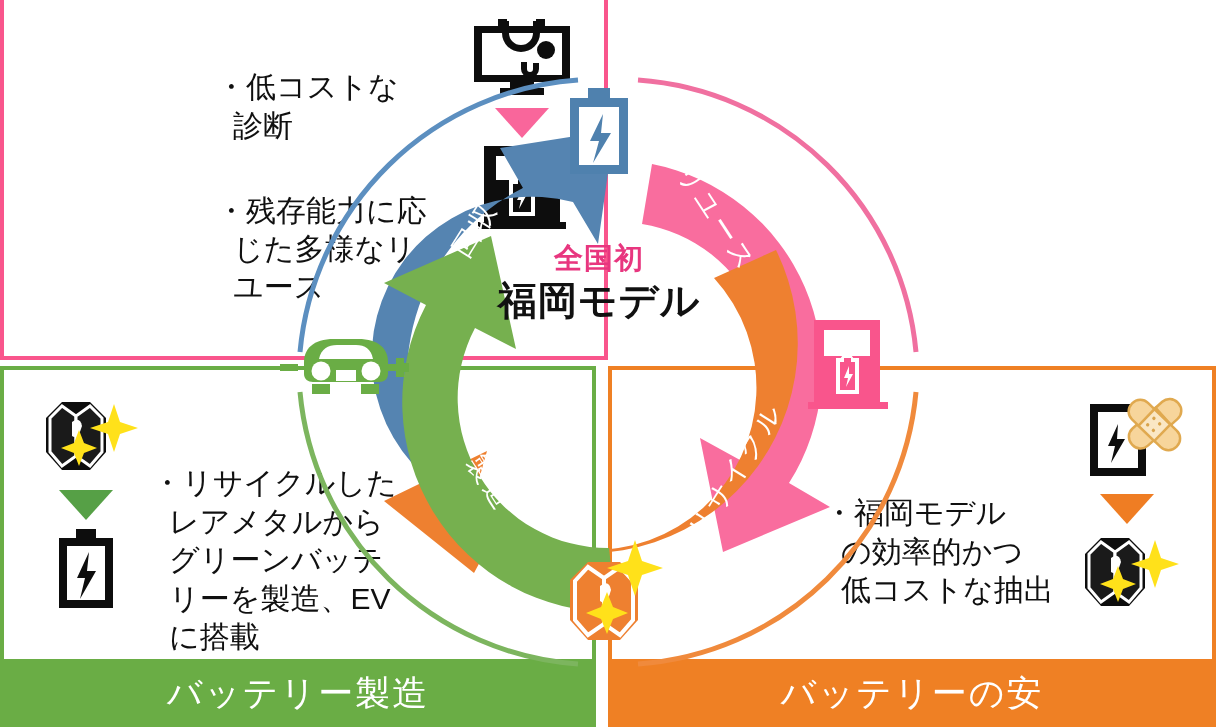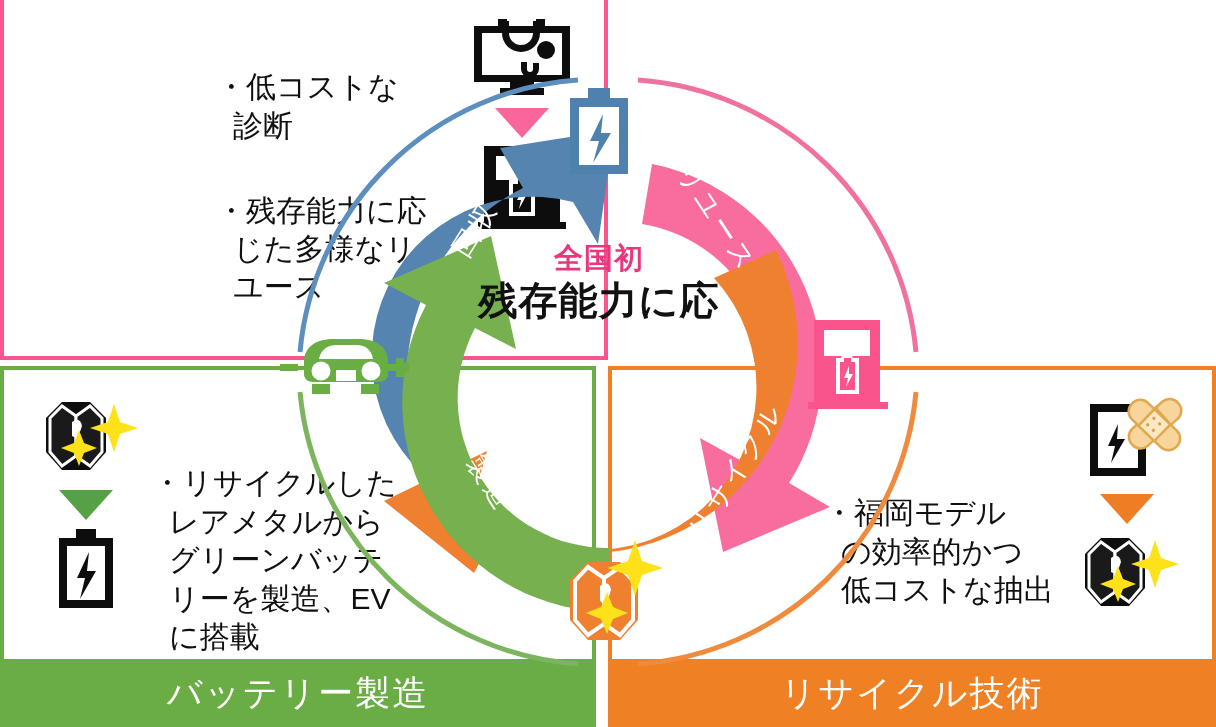--- a/index.html
+++ b/index.html
@@ -306,21 +306,21 @@
         <div class="bl">・リサイクルした
   レアメタルから
   グリーンバッテ
   リーを製造、EV
   に搭載</div>
       </div>
     </div>
   </div>
 
   <div class="quad quad-br">
-    <div class="quad-header">リサイクル技術</div>
+    <div class="quad-header">バッテリーの安</div>
     <div class="quad-body">
 
       <div class="iconstack is-br">
 
         <span>
           <svg width="118" height="94" viewBox="0 0 118 94">
             <g>
               <path d="M22 14 h42 l14 14 v58 h-56 z" fill="#0d0d0d"></path>
               <path d="M30 22 h30 l10 10 v46 h-40 z" fill="#ffffff"></path>
               <path d="M50 34 l-10 22 h7 l-4 17 l14 -24 h-8 z" fill="#0d0d0d"></path>
@@ -480,16 +480,16 @@
         <path d="M62 27 L46 38 L46 84 L62 95 L75 80 L75 41 Z" fill="#ee8030" stroke="#ffffff" stroke-width="4"></path>
         <path d="M42 46 q9 -7 11 4 q-4 16 -11 11 z" fill="#ffffff"></path>
         <path d="M77 0 l7 21 l21 7 l-21 7 l-7 21 l-7 -21 l-21 -7 l21 -7 z" fill="#ffe11a"></path>
         <path d="M49 52 l6 15 l15 6 l-15 6 l-6 15 l-6 -15 l-15 -6 l15 -6 z" fill="#ffe11a"></path>
       </g>
     </svg>
   </span>
 
   <div id="center-text">
     <div class="first">全国初</div>
-    <div class="model">残存能力に応</div>
+    <div class="model">福岡モデル</div>
   </div>
 
 </div>
 
 </body></html>

